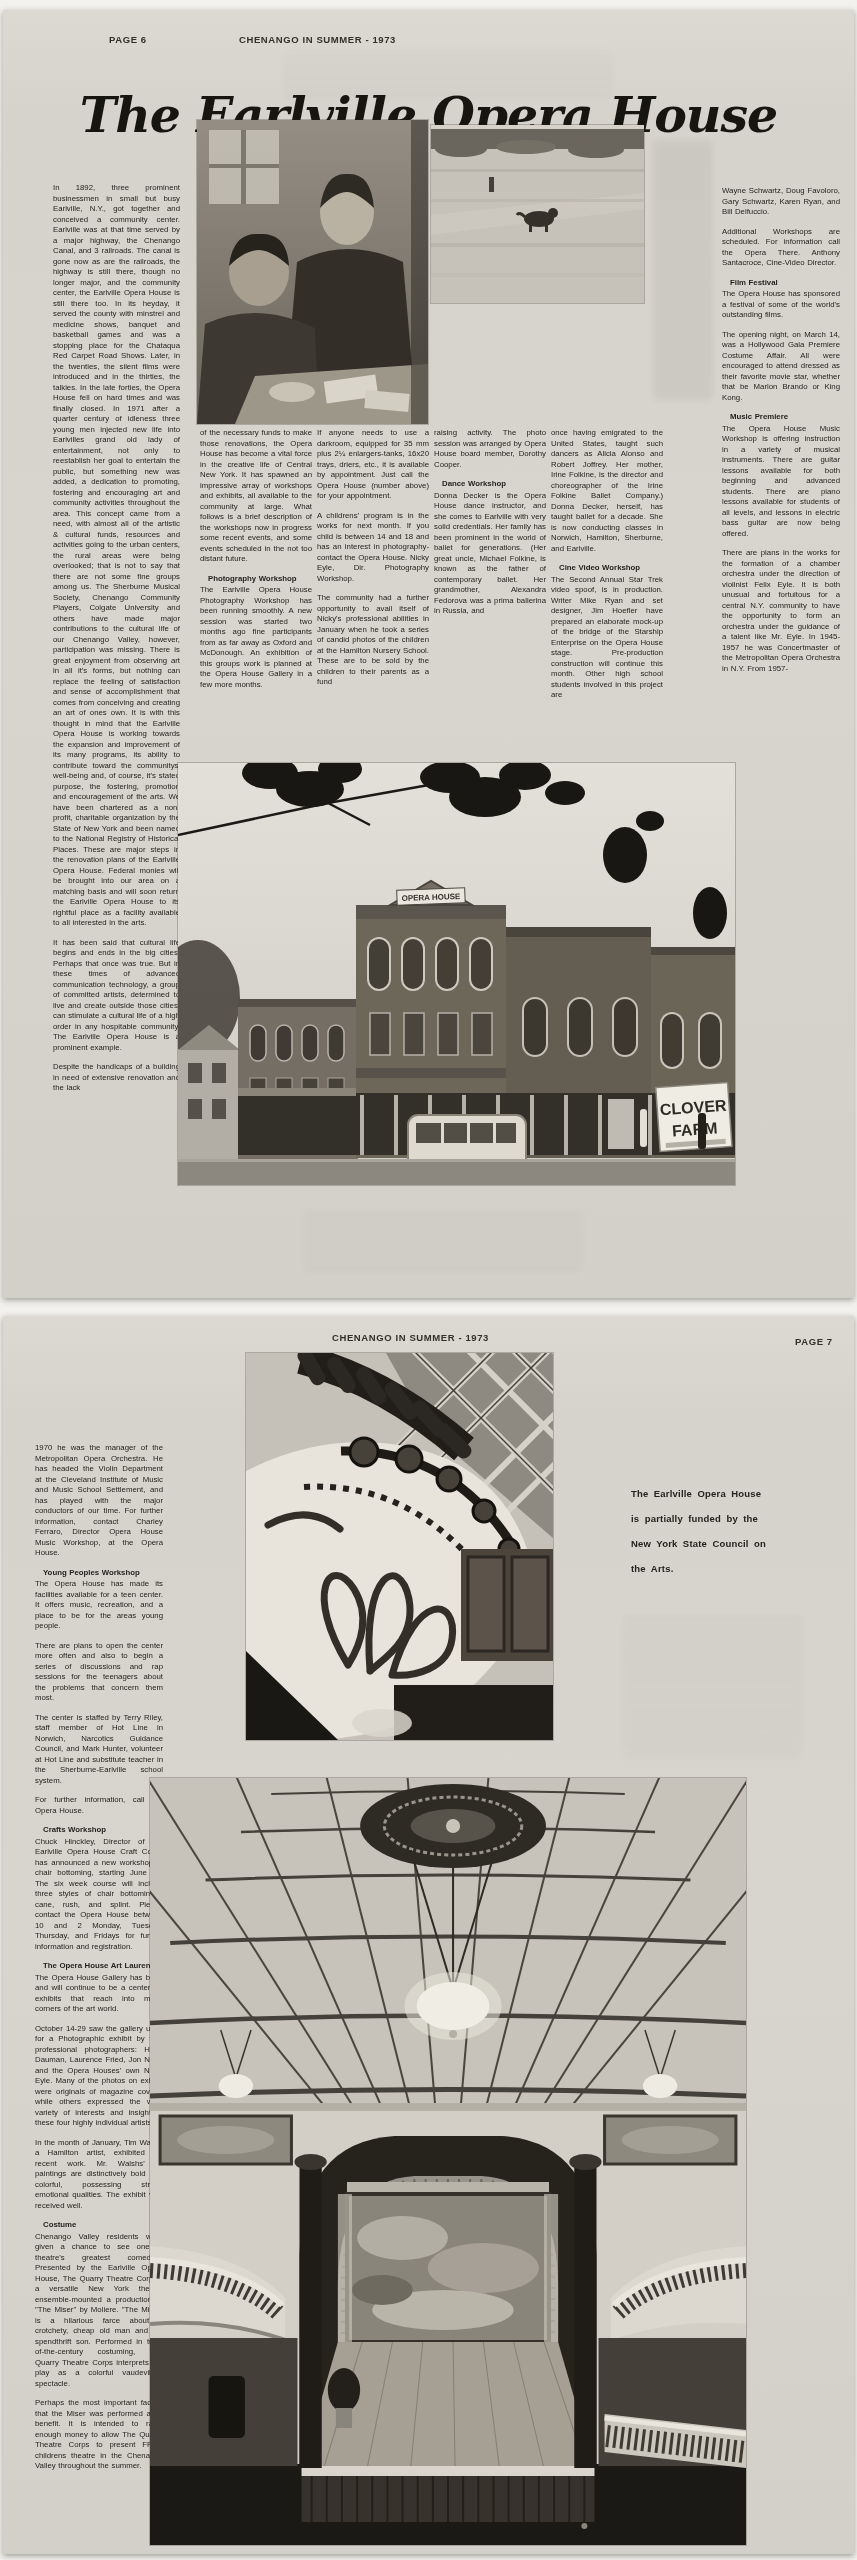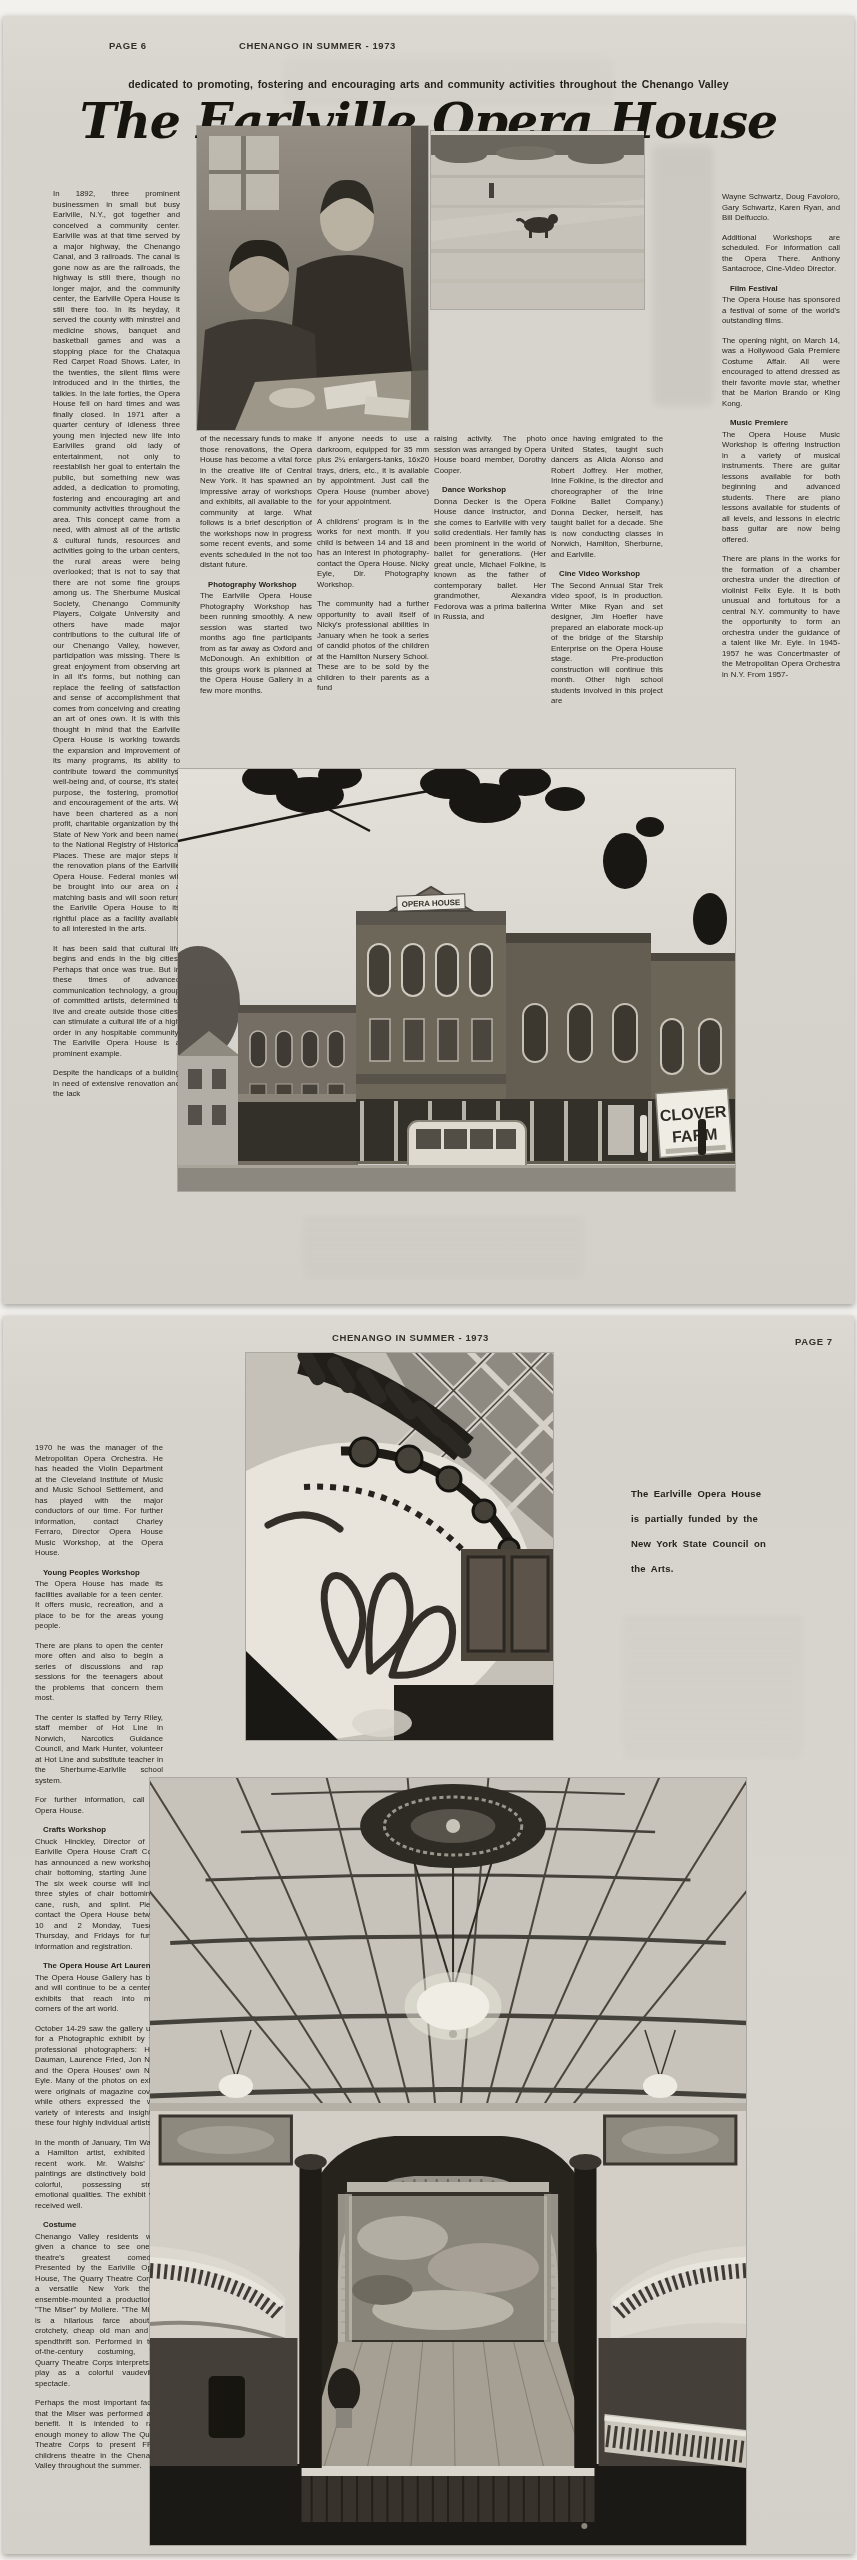--- a/index.html
+++ b/index.html
@@ -1,21 +1,21 @@
 <!DOCTYPE html>
 <html><head>
 <meta charset="utf-8">
 <style>
   html,body{margin:0;padding:0;width:857px;height:2560px;background:#f2f1ee;overflow:hidden;
     font-family:"Liberation Sans","DejaVu Sans",sans-serif;}
   .page{position:absolute;left:3px;width:851px;background:#d8d5ce;
     background-image:linear-gradient(180deg,#dcd9d2 0%,#d6d3cc 8%,#d8d5ce 50%,#d3d0c9 100%),
       repeating-linear-gradient(0deg, rgba(0,0,0,.015) 0 1px, rgba(255,255,255,.015) 1px 3px);
     box-shadow:0 2px 6px rgba(60,55,45,.45);}
-  #page6{top:16px;height:1288px;}
+  #page6{top:10px;height:1288px;}
   #page7{top:1316px;height:1238px;}
   .hdr{position:absolute;font-size:9.5px;font-weight:bold;color:#33302a;letter-spacing:.6px;white-space:nowrap;}
   .tagline{position:absolute;left:0;width:100%;text-align:center;font-size:10.5px;font-weight:bold;
     color:#26231e;word-spacing:1.5px;letter-spacing:.1px;}
   .bigtitle{position:absolute;left:0;width:100%;text-align:center;
     font-family:"DejaVu Serif","Liberation Serif",serif;font-style:italic;font-weight:bold;
     font-size:49px;letter-spacing:-1px;color:#17150f;}
   .col{position:absolute;font-size:7.8px;line-height:10.5px;color:#26231e;text-align:justify;
     overflow:hidden;word-spacing:.4px;}
   .blk{margin:0 0 9px 0;}
@@ -30,21 +30,20 @@
 </style>
 </head>
 <body>
 
 <div class="page" id="page6">
   <div class="hdr" style="left:106px;top:24px">PAGE 6</div>
   <div class="hdr" style="left:236px;top:24px">CHENANGO IN SUMMER - 1973</div>
 
   <div class="ghost lines" style="left:280px;top:40px;width:330px;height:46px"></div>
 
-  <div class="tagline" style="top:62px">dedicated to promoting, fostering and encouraging arts and community activities throughout the Chenango Valley</div>
   <div class="bigtitle" style="top:76px">The Earlville Opera House</div>
 
   <div class="photo" style="left:194px;top:110px;width:231px;height:304px">
     <svg viewBox="0 0 231 304" preserveAspectRatio="none">
       <defs>
           <linearGradient id="gA" x1="0" y1="0" x2="0" y2="1">
         <stop offset="0" stop-color="#948e84"></stop>
             <stop offset="1" stop-color="#6b665c"></stop>
           </linearGradient>
         </defs>

